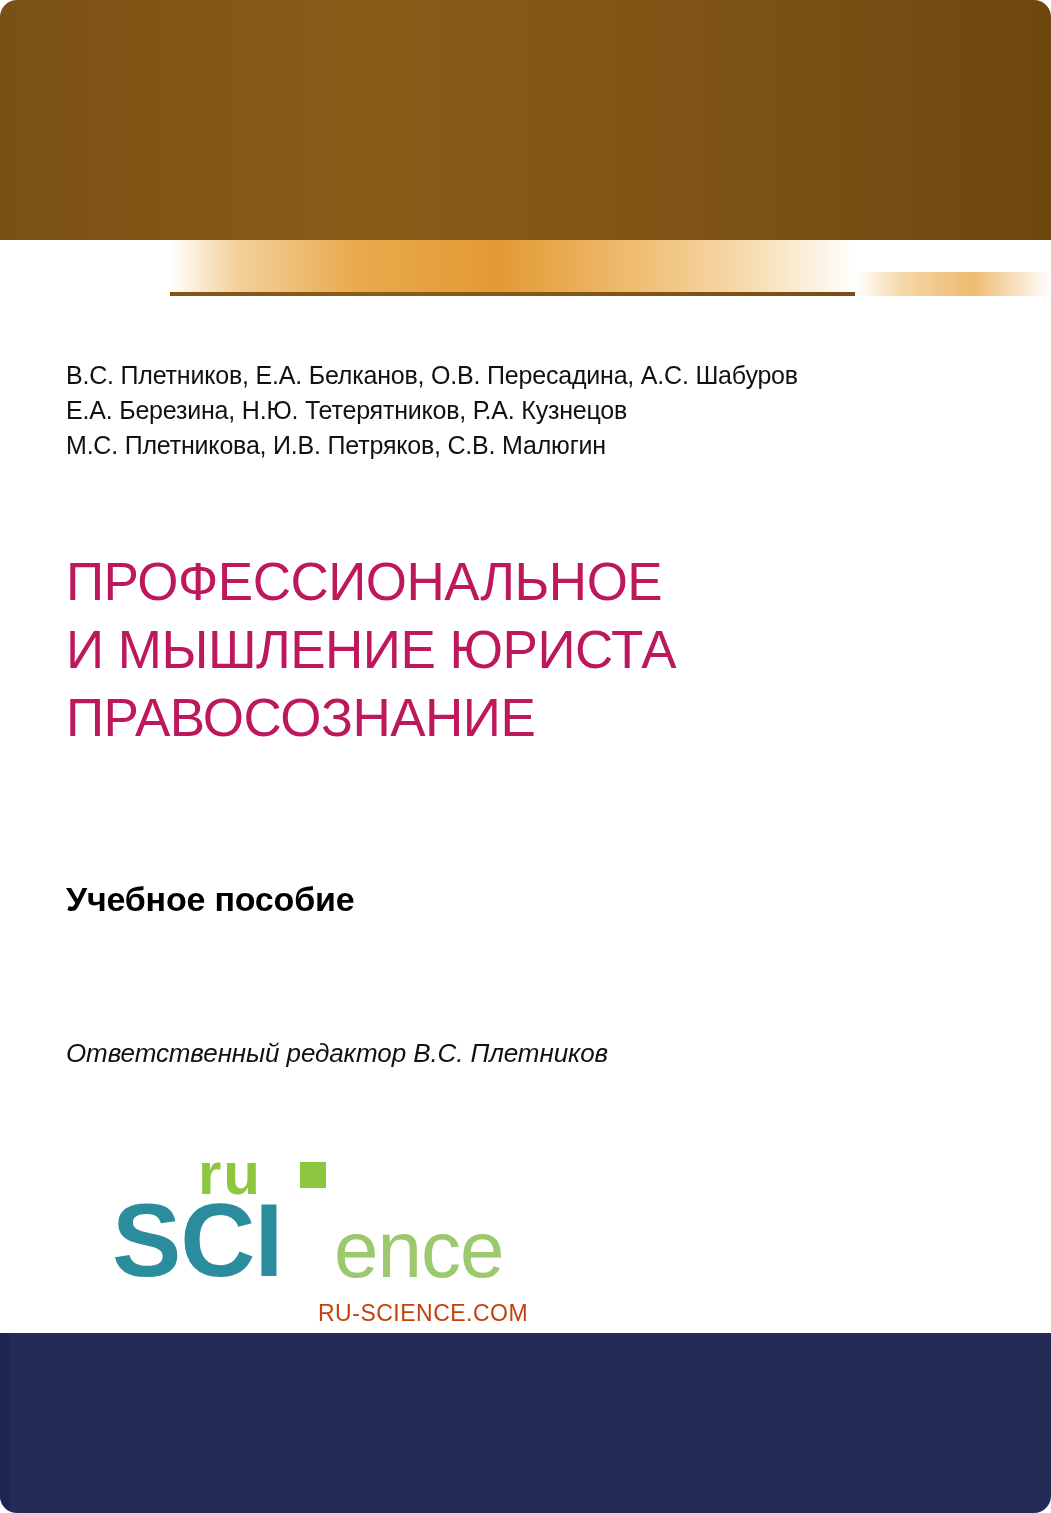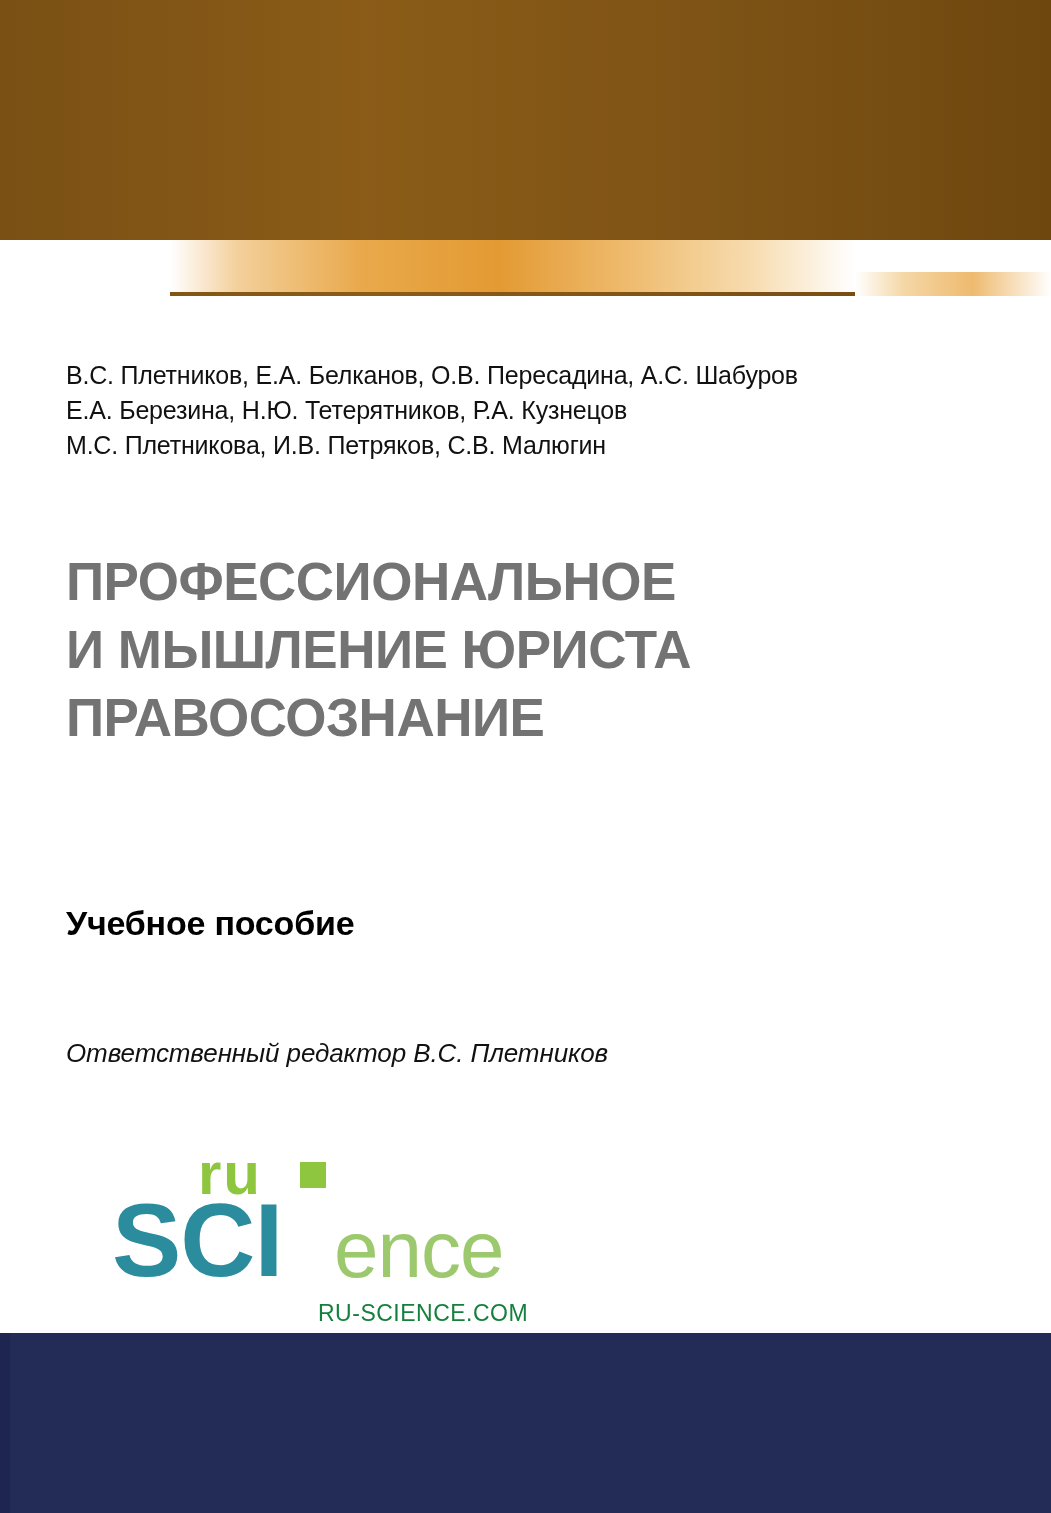--- a/index.html
+++ b/index.html
@@ -7,20 +7,21 @@
     padding: 0;
     background: #ffffff;
   }
   .page {
     position: relative;
     width: 1051px;
     height: 1513px;
     background: #ffffff;
     overflow: hidden;
     font-family: "Liberation Sans", sans-serif;
+    border-radius: 17px;
   }
 
   
   .top-band {
     position: absolute;
     left: 0;
     top: 0;
     width: 1051px;
     height: 296px;
     background: linear-gradient(90deg, #7a5014 0%, #8a5c18 35%, #7d5215 70%, #6e470f 100%);
@@ -88,37 +89,36 @@
 
   
   .title {
     position: absolute;
     left: 66px;
     top: 548px;
     width: 920px;
   }
   .title .tline {
     font-size: 53px;
-    font-weight: bold;
+    font-weight: normal;
     line-height: 68px;
-    color: #737373;
+    color: #be185d;
     letter-spacing: -0.5px;
     white-space: nowrap;
   }
 
   
   .subtitle {
     position: absolute;
     left: 66px;
     top: 880px;
     font-size: 34px;
     font-weight: bold;
     color: #000000;
     letter-spacing: -0.2px;
-    margin-top: 24px;
   }
 
   
   .editor {
     position: absolute;
     left: 66px;
     top: 1038px;
     font-size: 26px;
     font-style: italic;
     color: #111111;
@@ -168,21 +168,21 @@
     font-size: 80px;
     color: #9dc96e;
     line-height: 80px;
     letter-spacing: -1px;
   }
   .logo .domain {
     position: absolute;
     left: 206px;
     top: 160px;
     font-size: 23px;
-    color: #15803d;
+    color: #c2410c;
     letter-spacing: 0.5px;
   }
 
   
   .bottom-band {
     position: absolute;
     left: 0;
     bottom: 0;
     width: 1051px;
     height: 180px;

